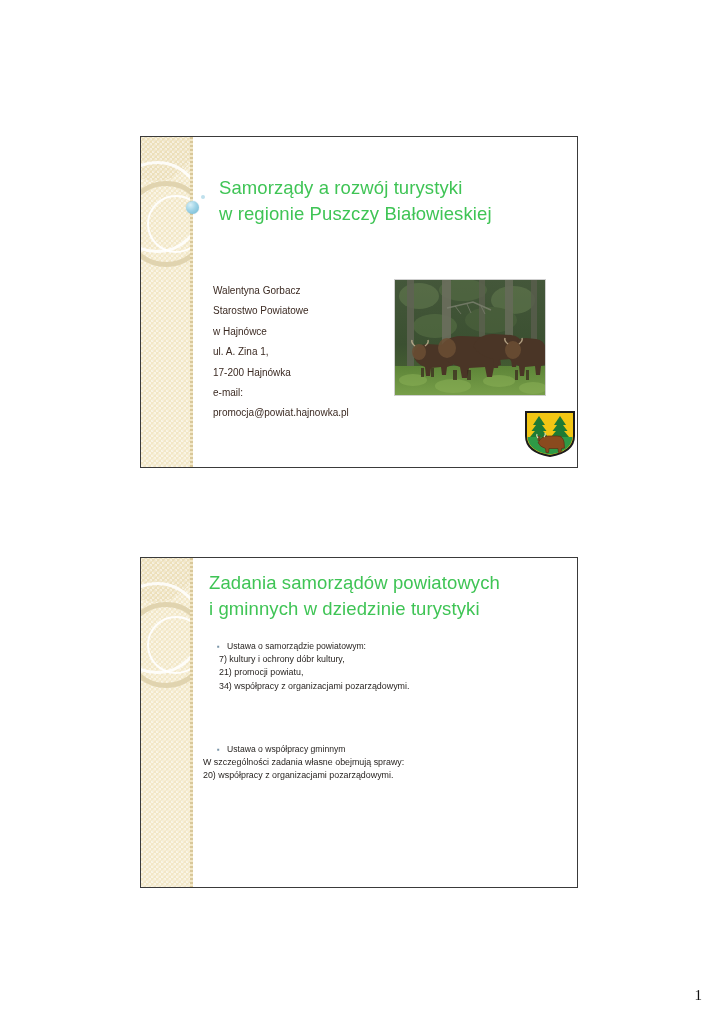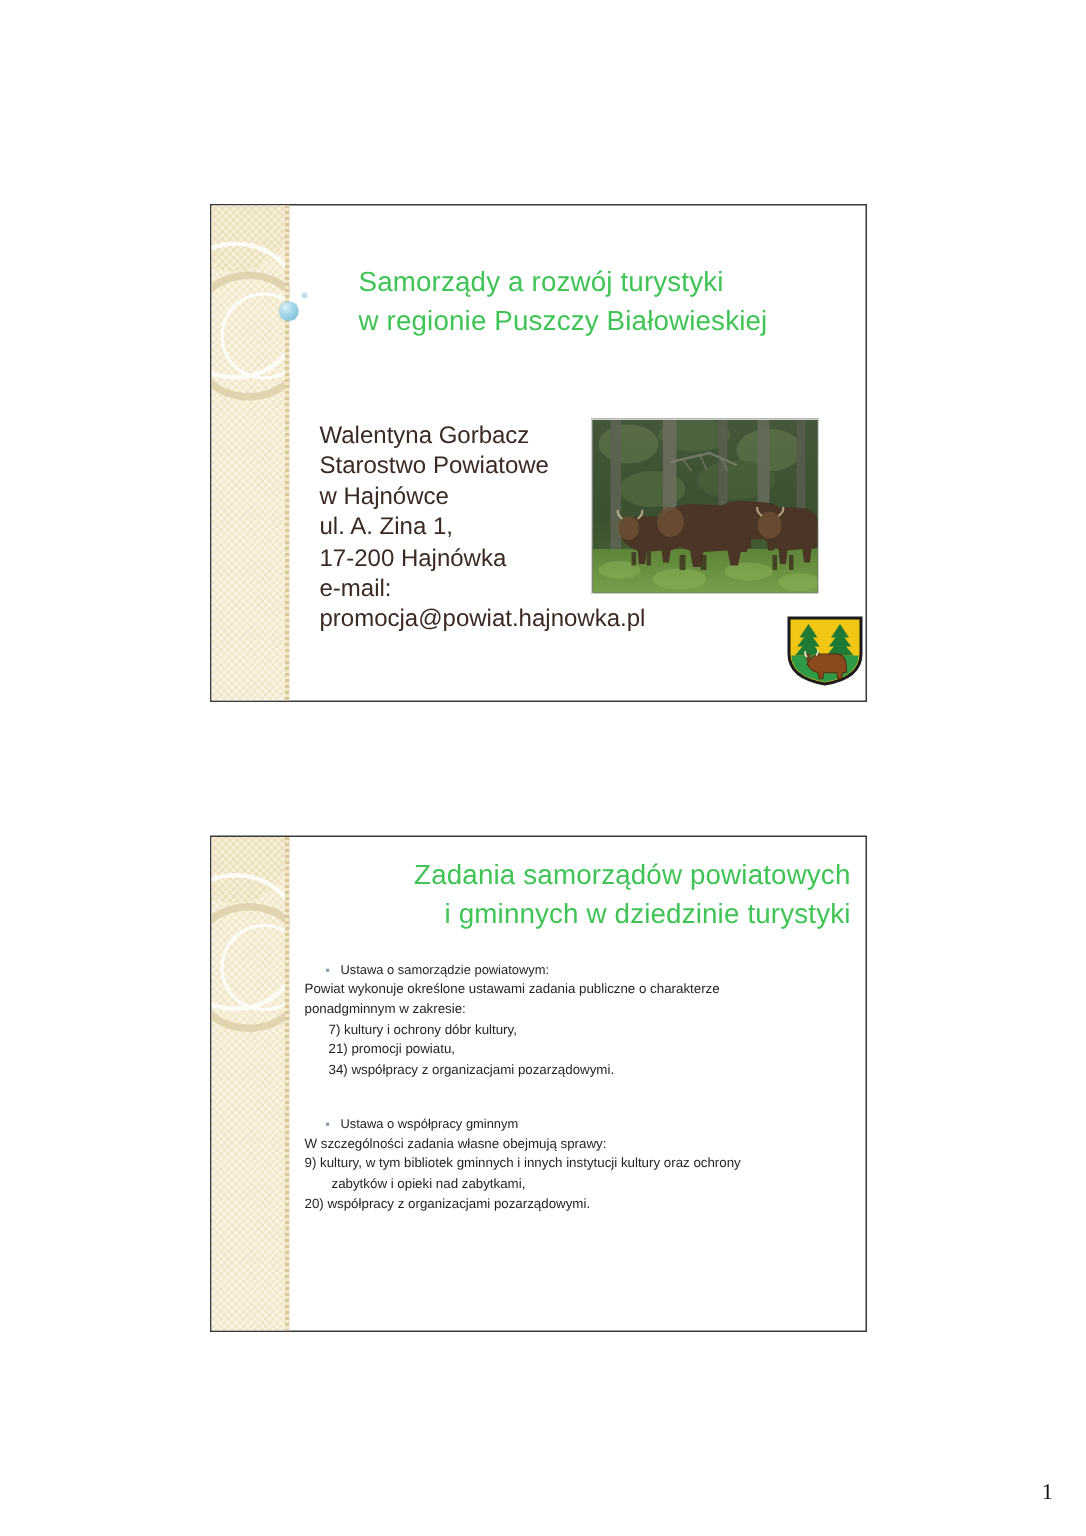--- a/index.html
+++ b/index.html
@@ -107,29 +107,29 @@
 
   
   .slide-title {
     position: absolute;
     color: #3fc455;
     font-size: 18.5px;
     line-height: 26px;
     letter-spacing: .1px;
     white-space: pre-line;
   }
-  #s1-title { left: 78px; top: 38px; width: 348px; margin-left: 20px; }
-  #s2-title { left: 68px; top: 12px; width: 358px; text-align: right; }
+  #s1-title { left: 78px; top: 38px; width: 348px; }
+  #s2-title { left: 68px; top: 12px; width: 358px; }
 
   .author-block {
     position: absolute;
     left: 72px; top: 144px;
     width: 230px;
     color: #3b2a22;
-    font-size: 16px;
+    font-size: 10px;
     line-height: 20.4px;
     white-space: pre-line;
   }
 
   .photo {
     position: absolute;
     left: 253px; top: 142px;
     width: 152px; height: 117px;
     border: 1px solid #cfcfcf;
     box-sizing: border-box;
@@ -330,32 +330,28 @@
   </div>
 
   <div class="slide-title" id="s2-title">Zadania samorządów powiatowych
 i gminnych w dziedzinie turystyki</div>
 
   <div class="body-block" id="s2-body-1">
     <div class="bullet-line">
       <span class="bullet-mark">▪</span>
       <span>Ustawa o samorządzie powiatowym:</span>
     </div>
-    <div class="para">Powiat wykonuje określone ustawami zadania publiczne o charakterze
-    ponadgminnym w zakresie:</div>
     <div class="para sub">7) kultury i ochrony dóbr kultury,</div>
     <div class="para sub">21) promocji powiatu,</div>
     <div class="para sub">34) współpracy z organizacjami pozarządowymi.</div>
   </div>
 
   <div class="body-block" id="s2-body-2">
     <div class="bullet-line">
       <span class="bullet-mark">▪</span>
       <span>Ustawa o współpracy gminnym</span>
     </div>
     <div class="para">W szczególności zadania własne obejmują sprawy:</div>
-    <div class="para sub2">9) kultury, w tym bibliotek gminnych i innych instytucji kultury oraz ochrony
-    zabytków i opieki nad zabytkami,</div>
     <div class="para sub2">20) współpracy z organizacjami pozarządowymi.</div>
   </div>
 </div>
 
 <div class="page-number">1</div>
 
 </body></html>

